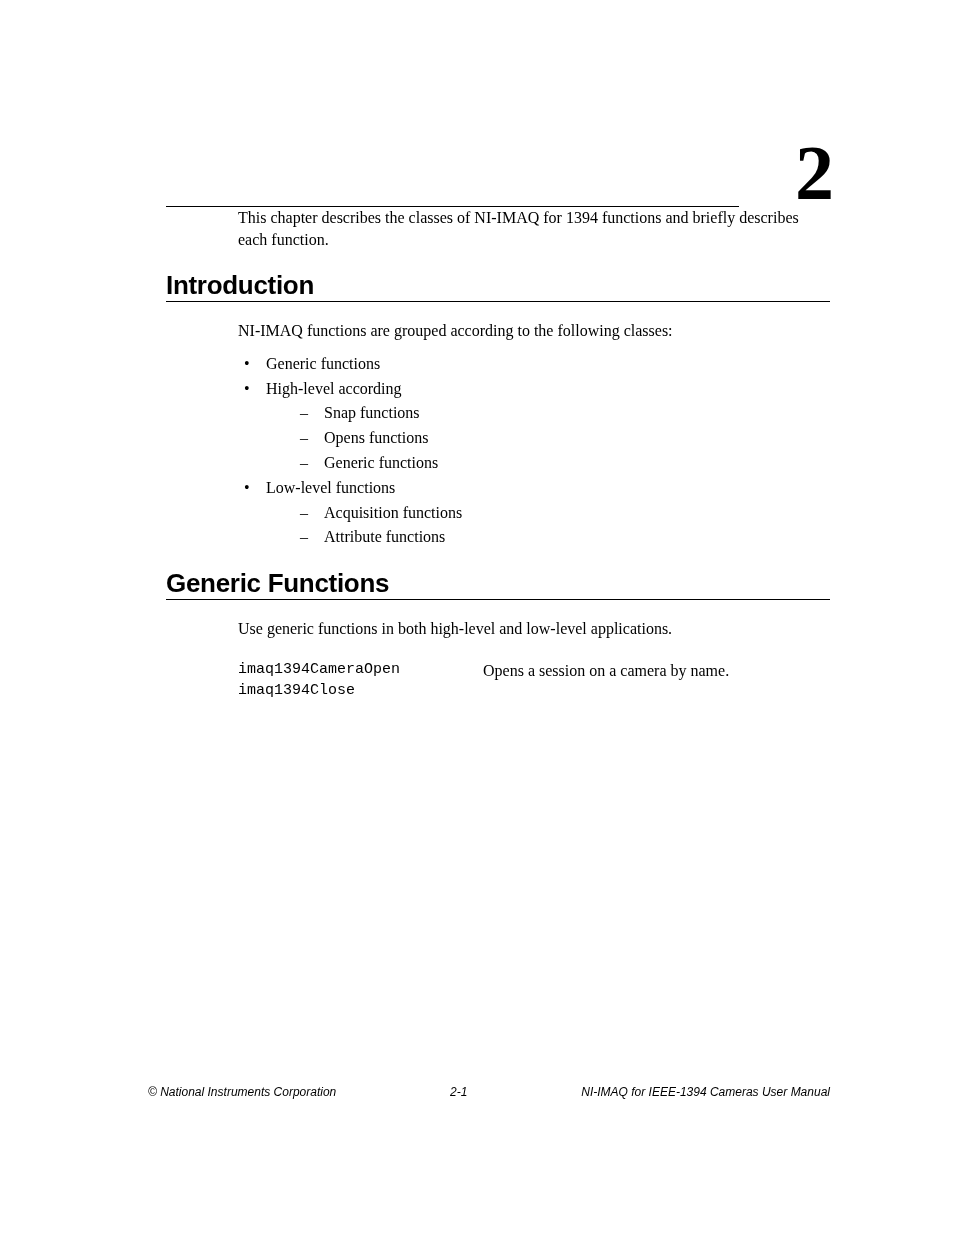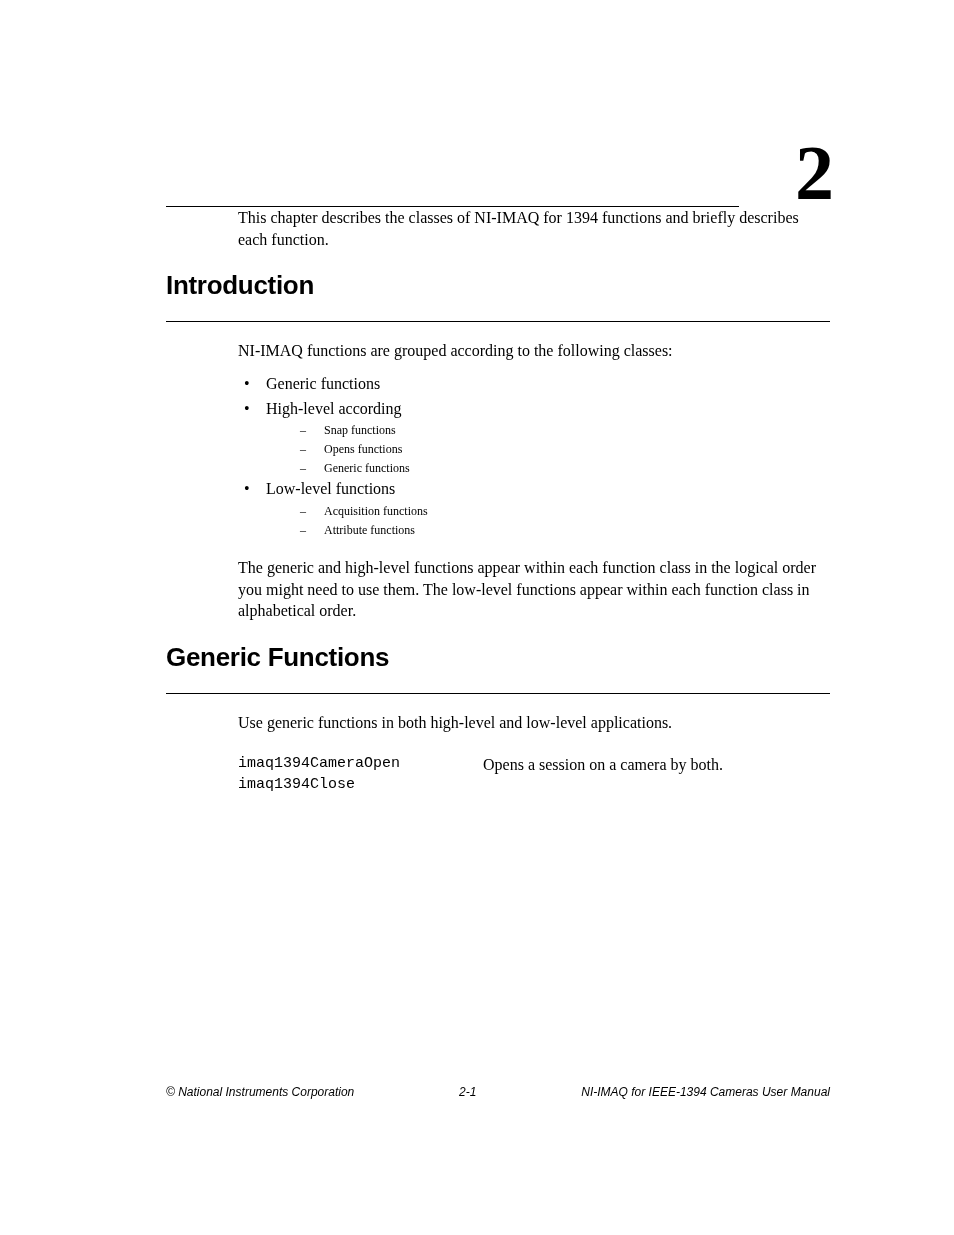--- a/index.html
+++ b/index.html
@@ -46,21 +46,21 @@
     font-size: 16px;
     line-height: 1.35;
     margin-bottom: 20px;
   }
   .section-heading {
     font-family: "Helvetica Neue", Helvetica, Arial, sans-serif;
     font-weight: 700;
     font-size: 26px;
     letter-spacing: -0.3px;
     border-bottom: 1.5px solid #000;
-    padding-bottom: 20px;
+    padding-bottom: 0;
     margin-top: 8px;
     margin-bottom: 18px;
   }
   ul.bullets {
     list-style: none;
     margin-left: 0;
     margin-bottom: 18px;
   }
   ul.bullets > li {
     font-size: 16px;
@@ -72,21 +72,21 @@
     content: "•";
     position: absolute;
     left: 6px;
     top: 0;
   }
   ul.dashes {
     list-style: none;
     margin-left: 0;
   }
   ul.dashes > li {
-    font-size: 12px;
+    font-size: 16px;
     line-height: 1.55;
     position: relative;
     padding-left: 58px;
   }
   ul.dashes > li::before {
     content: "–";
     position: absolute;
     left: 34px;
     top: 0;
   }
@@ -96,21 +96,21 @@
     font-size: 16px;
     line-height: 1.35;
     margin-top: 4px;
   }
   .func-name {
     font-family: "Courier New", Courier, monospace;
     font-size: 15px;
   }
   .footer {
     position: absolute;
-    left: 166px;
+    left: 148px;
     right: 124px;
     bottom: 136px;
     font-family: "Helvetica Neue", Helvetica, Arial, sans-serif;
     font-style: italic;
     font-size: 12px;
     display: flex;
     justify-content: space-between;
     align-items: baseline;
   }
   .footer .center { font-style: italic; text-align: right; }
@@ -143,31 +143,30 @@
       </li>
       <li>
         <span>Low-level functions</span>
         <ul class="dashes">
           <li><span>Acquisition functions</span></li>
           <li><span>Attribute functions</span></li>
         </ul>
       </li>
     </ul>
 
-    <p class="body-text">The generic and high-level functions appear within each function class in the logical order you might need to use them. The low-level functions appear within each function class in alphabetical order.</p>
   </div>
 
   <h2 class="section-heading">Generic Functions</h2>
 
   <div class="body-indent">
     <p class="body-text">Use generic functions in both high-level and low-level applications.</p>
 
     <div class="func-table">
       <div class="func-name">imaq1394CameraOpen</div>
-      <div>Opens a session on a camera by both.</div>
+      <div>Opens a session on a camera by name.</div>
       <div class="func-name">imaq1394Close</div>
     </div>
   </div>
 
 </div>
 
 <div class="footer">
   <span>© National Instruments Corporation</span>
   <span class="center">2-1</span>
   <span>NI-IMAQ for IEEE-1394 Cameras User Manual</span>

